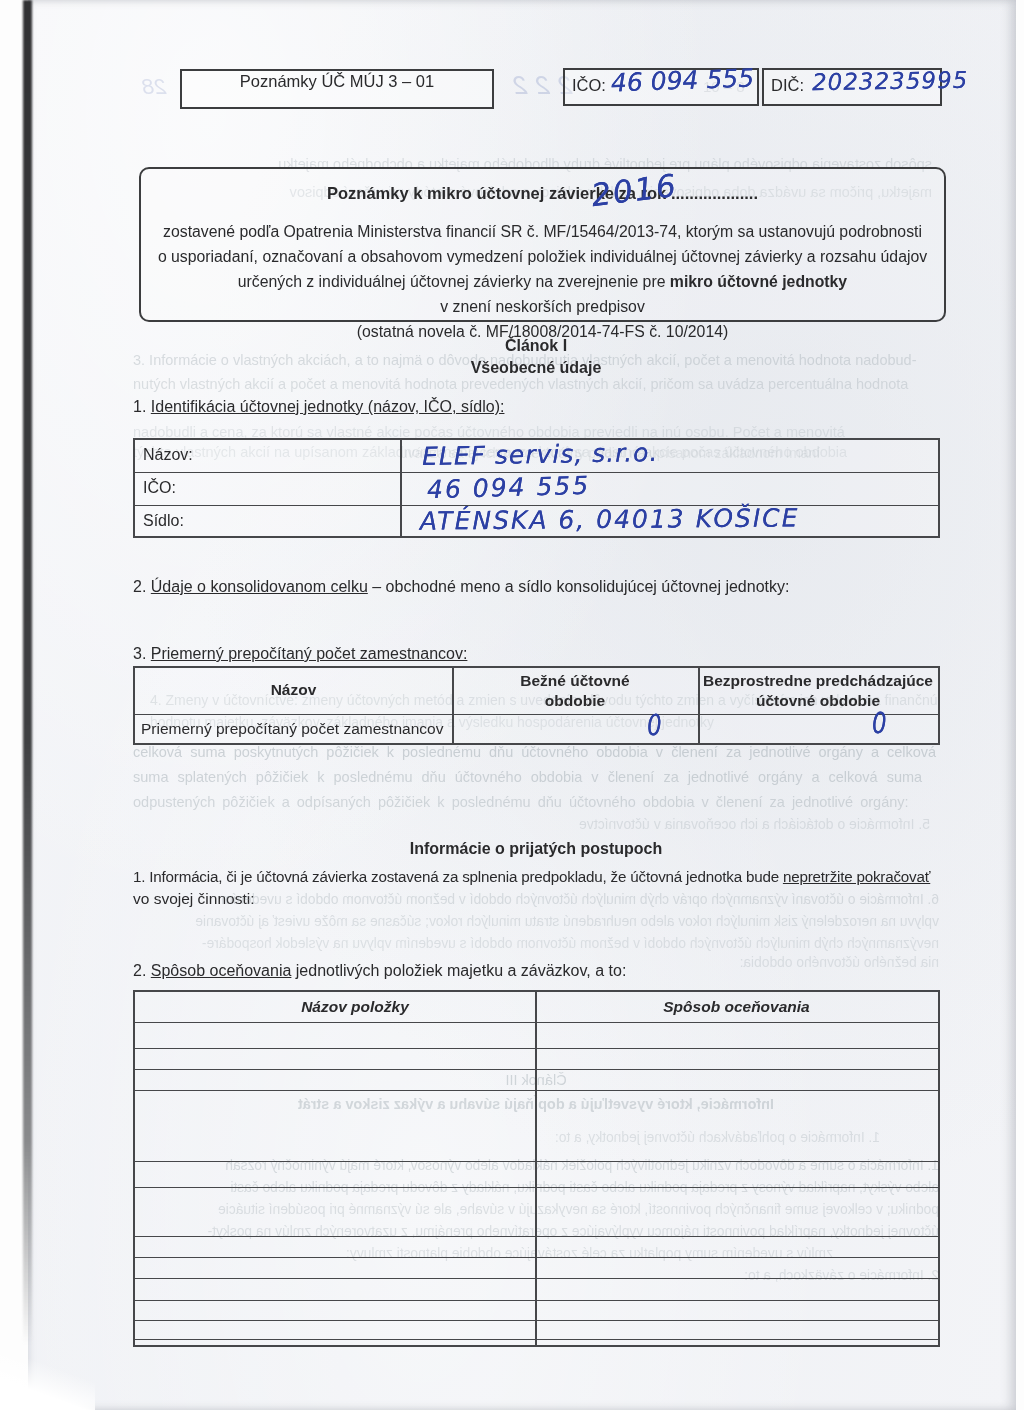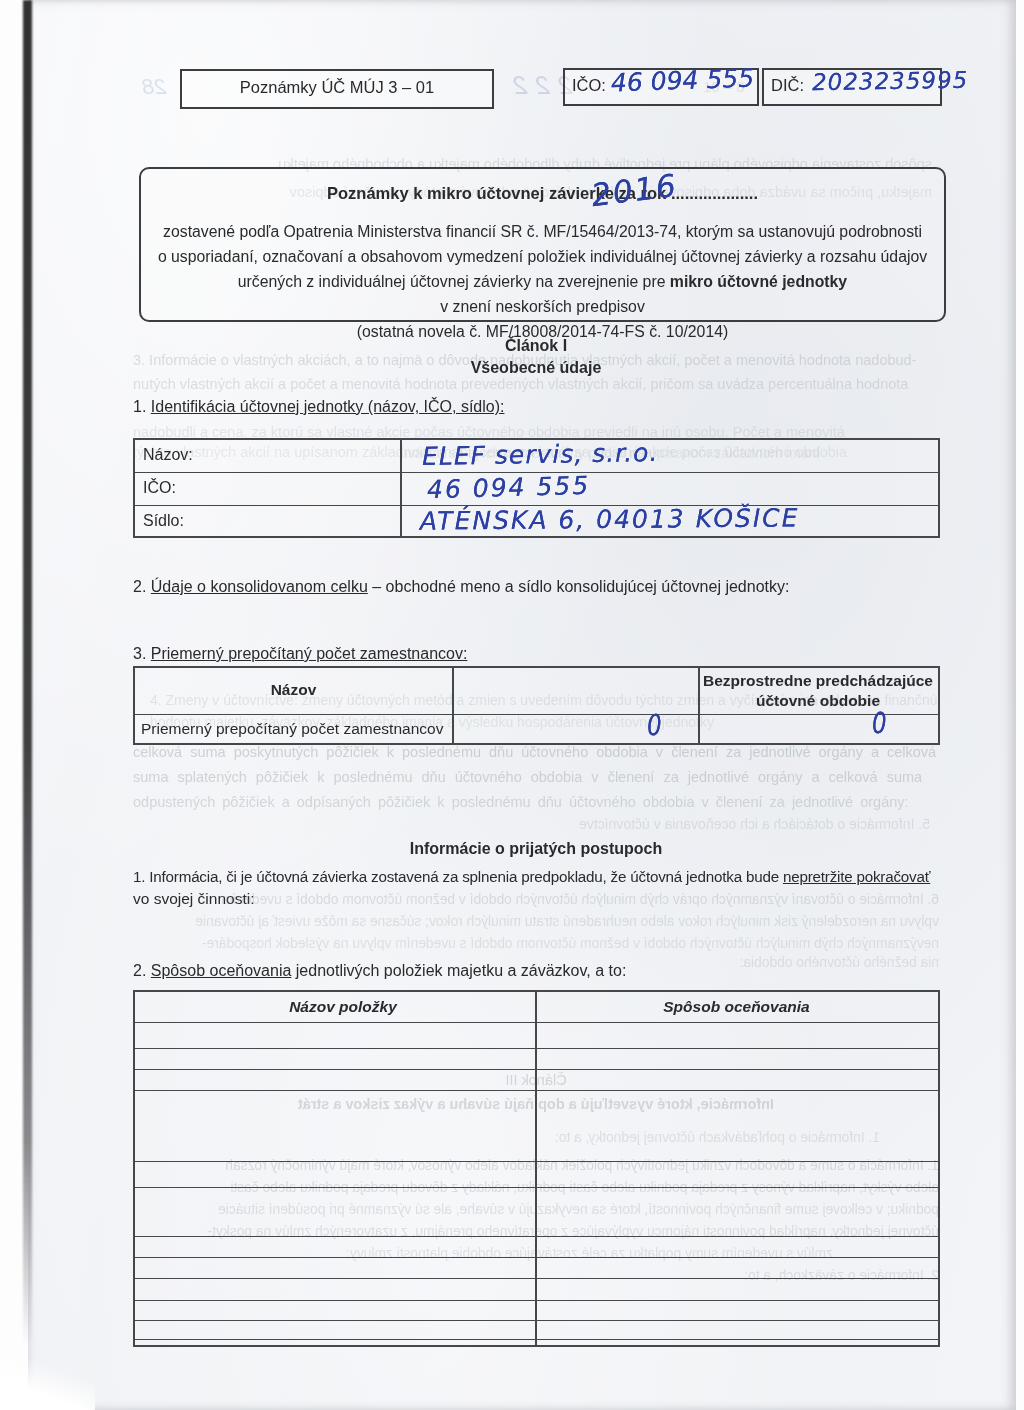--- a/index.html
+++ b/index.html
@@ -44,21 +44,21 @@
 <div id="page">
   <div class="paper"></div>
   <div class="edge-line"></div>
   <div class="corner-bl"></div>
 
   <div class="ghost mirror" style="left:142px;top:74px;font-size:22px;opacity:.18;color:#5a6fb0;font-style:italic;">28</div>
   <div class="ghost mirror" style="left:505px;top:70px;font-size:26px;opacity:.22;color:#5a6fb0;font-style:italic;letter-spacing:8px;">222</div>
   <div class="ghost" style="left:703px;top:78px;font-size:15px;opacity:.35;">10 – 8</div>
 
   <div class="box" style="left:180px;top:69px;width:310px;height:36px;">
-    <div class="print ctr" style="margin-top:7px;font-size:16.5px;">Poznámky ÚČ MÚJ 3 – 01</div>
+    <div class="print ctr" style="margin-top:1px;font-size:16.5px;">Poznámky ÚČ MÚJ 3 – 01</div>
   </div>
 
   <div class="box" style="left:563px;top:68px;width:192px;height:34px;">
     <span class="print" style="position:absolute;left:7px;top:6px;font-size:16.5px;">IČO:</span>
     <span class="hand" style="left:46px;top:-4px;font-size:25px;transform:rotate(-2deg);">46 094 555</span>
   </div>
 
   <div class="box" style="left:762px;top:68px;width:176px;height:34px;">
     <span class="print" style="position:absolute;left:7px;top:6px;font-size:16.5px;">DIČ:</span>
     <span class="hand" style="left:48px;top:-2px;font-size:23px;transform:rotate(-1deg);letter-spacing:1px;">2023235995</span>
@@ -120,20 +120,24 @@
   </div>
 
   <div class="ghost" style="left:150px;top:692px;width:789px;font-size:14px;opacity:.28;">4. Zmeny v účtovníctve: zmeny účtovných metód a zmien s uvedením dôvodu týchto zmien a vyčíslením ich vplyvu na finančnú</div>
   <div class="ghost" style="left:150px;top:714px;width:789px;font-size:14px;opacity:.25;">hodnotu majetku, záväzkov, základného imania a výsledku hospodárenia účtovnej jednotky</div>
 
   <div class="tbl" style="left:133px;top:666px;width:803px;height:75px;background:rgba(255,255,255,.15);">
     <div class="vline" style="left:317px;"></div>
     <div class="vline" style="left:563px;"></div>
     <div class="hline" style="height:46px;position:relative;">
       <div class="print b ctr" style="position:absolute;left:0;top:13px;width:317px;font-size:15.5px;">Názov</div>
+      <div class="print b ctr" style="position:absolute;left:317px;top:3px;width:246px;font-size:15.5px;line-height:20px;">
+        <div>Bežné účtovné</div>
+        <div>obdobie</div>
+      </div>
       <div class="print b ctr" style="position:absolute;left:563px;top:3px;width:240px;font-size:15.5px;line-height:20px;">
         <div>Bezprostredne predchádzajúce</div>
         <div>účtovné obdobie</div>
       </div>
     </div>
     <div style="height:29px;position:relative;">
       <span class="print" style="position:absolute;left:6px;top:5px;font-size:15.5px;">Priemerný prepočítaný počet zamestnancov</span>
       <span class="hand" style="left:512px;top:-3px;font-size:23px;transform:scaleY(1.25) rotate(-3deg);">0</span>
       <span class="hand" style="left:737px;top:-5px;font-size:23px;transform:scaleY(1.25) rotate(-2deg);">0</span>
     </div>
@@ -166,21 +170,21 @@
   <div class="ghost mirror" style="left:133px;top:1158px;width:806px;font-size:13.8px;opacity:.32;">1. Informácia o sume a dôvodoch vzniku jednotlivých položiek nákladov alebo výnosov, ktoré majú výnimočný rozsah</div>
   <div class="ghost mirror" style="left:133px;top:1180px;width:806px;font-size:13.8px;opacity:.30;">alebo výskyt, napríklad výnosy z predaja podniku alebo časti podniku, náklady z dôvodu predaja podniku alebo časti</div>
   <div class="ghost mirror" style="left:133px;top:1202px;width:806px;font-size:13.8px;opacity:.28;">podniku; v celkovej sume finančných povinností, ktoré sa nevykazujú v súvahe, ale sú významné pri posúdení situácie</div>
   <div class="ghost mirror" style="left:133px;top:1224px;width:806px;font-size:13.8px;opacity:.28;">účtovnej jednotky, napríklad povinnosti nájomcu vyplývajúce z operatívneho prenájmu, z uzatvorených zmlúv na poskyt-</div>
   <div class="ghost mirror" style="left:133px;top:1246px;width:700px;font-size:13.8px;opacity:.25;">zmlúv s uvedením sumy poplatku za celé zostávajúce obdobie platnosti zmluvy:</div>
   <div class="ghost mirror" style="left:620px;top:1268px;width:319px;font-size:13.8px;opacity:.26;">2. Informácie o záväzkoch, a to:</div>
 
   <div class="tbl" style="left:133px;top:990px;width:803px;height:353px;background:transparent;">
     <div class="vline" style="left:400px;"></div>
     <div class="hline" style="height:30px;position:relative;">
-      <div class="print b i ctr" style="position:absolute;left:0;top:6px;width:416px;font-size:15.5px;">Názov položky</div>
+      <div class="print b i ctr" style="position:absolute;left:12px;top:6px;width:416px;font-size:15.5px;">Názov položky</div>
       <div class="print b i ctr" style="position:absolute;left:400px;top:6px;width:403px;font-size:15.5px;">Spôsob oceňovania</div>
     </div>
     <div class="hline" style="height:25px;"></div>
     <div class="hline" style="height:20px;"></div>
     <div class="hline" style="height:20px;"></div>
     <div class="hline" style="height:70px;"></div>
     <div class="hline" style="height:25px;"></div>
     <div class="hline" style="height:48px;"></div>
     <div class="hline" style="height:20px;"></div>
     <div class="hline" style="height:20px;"></div>

